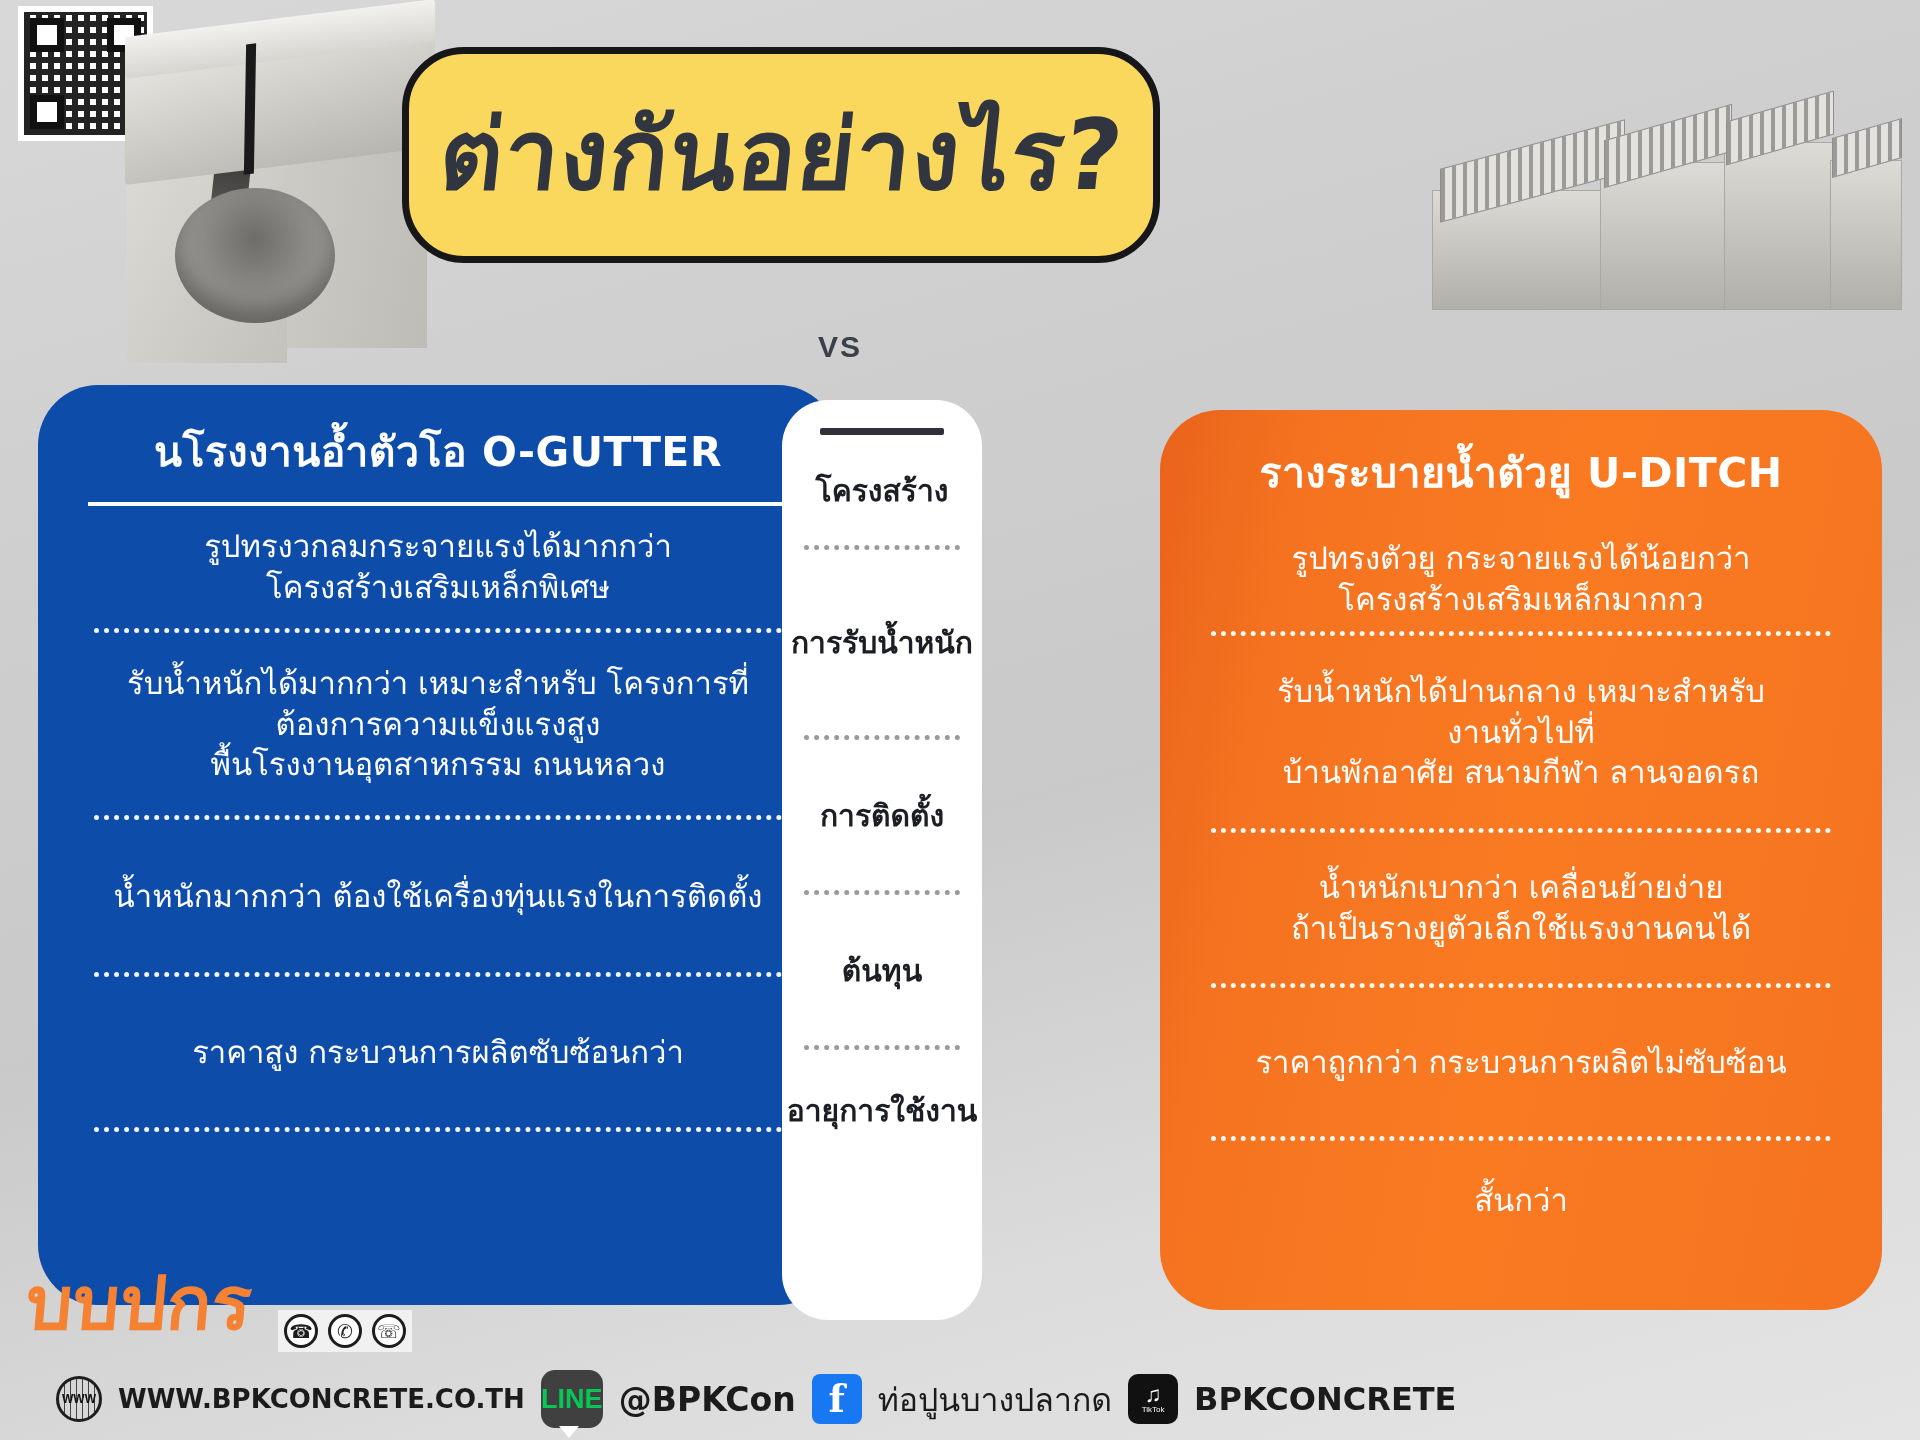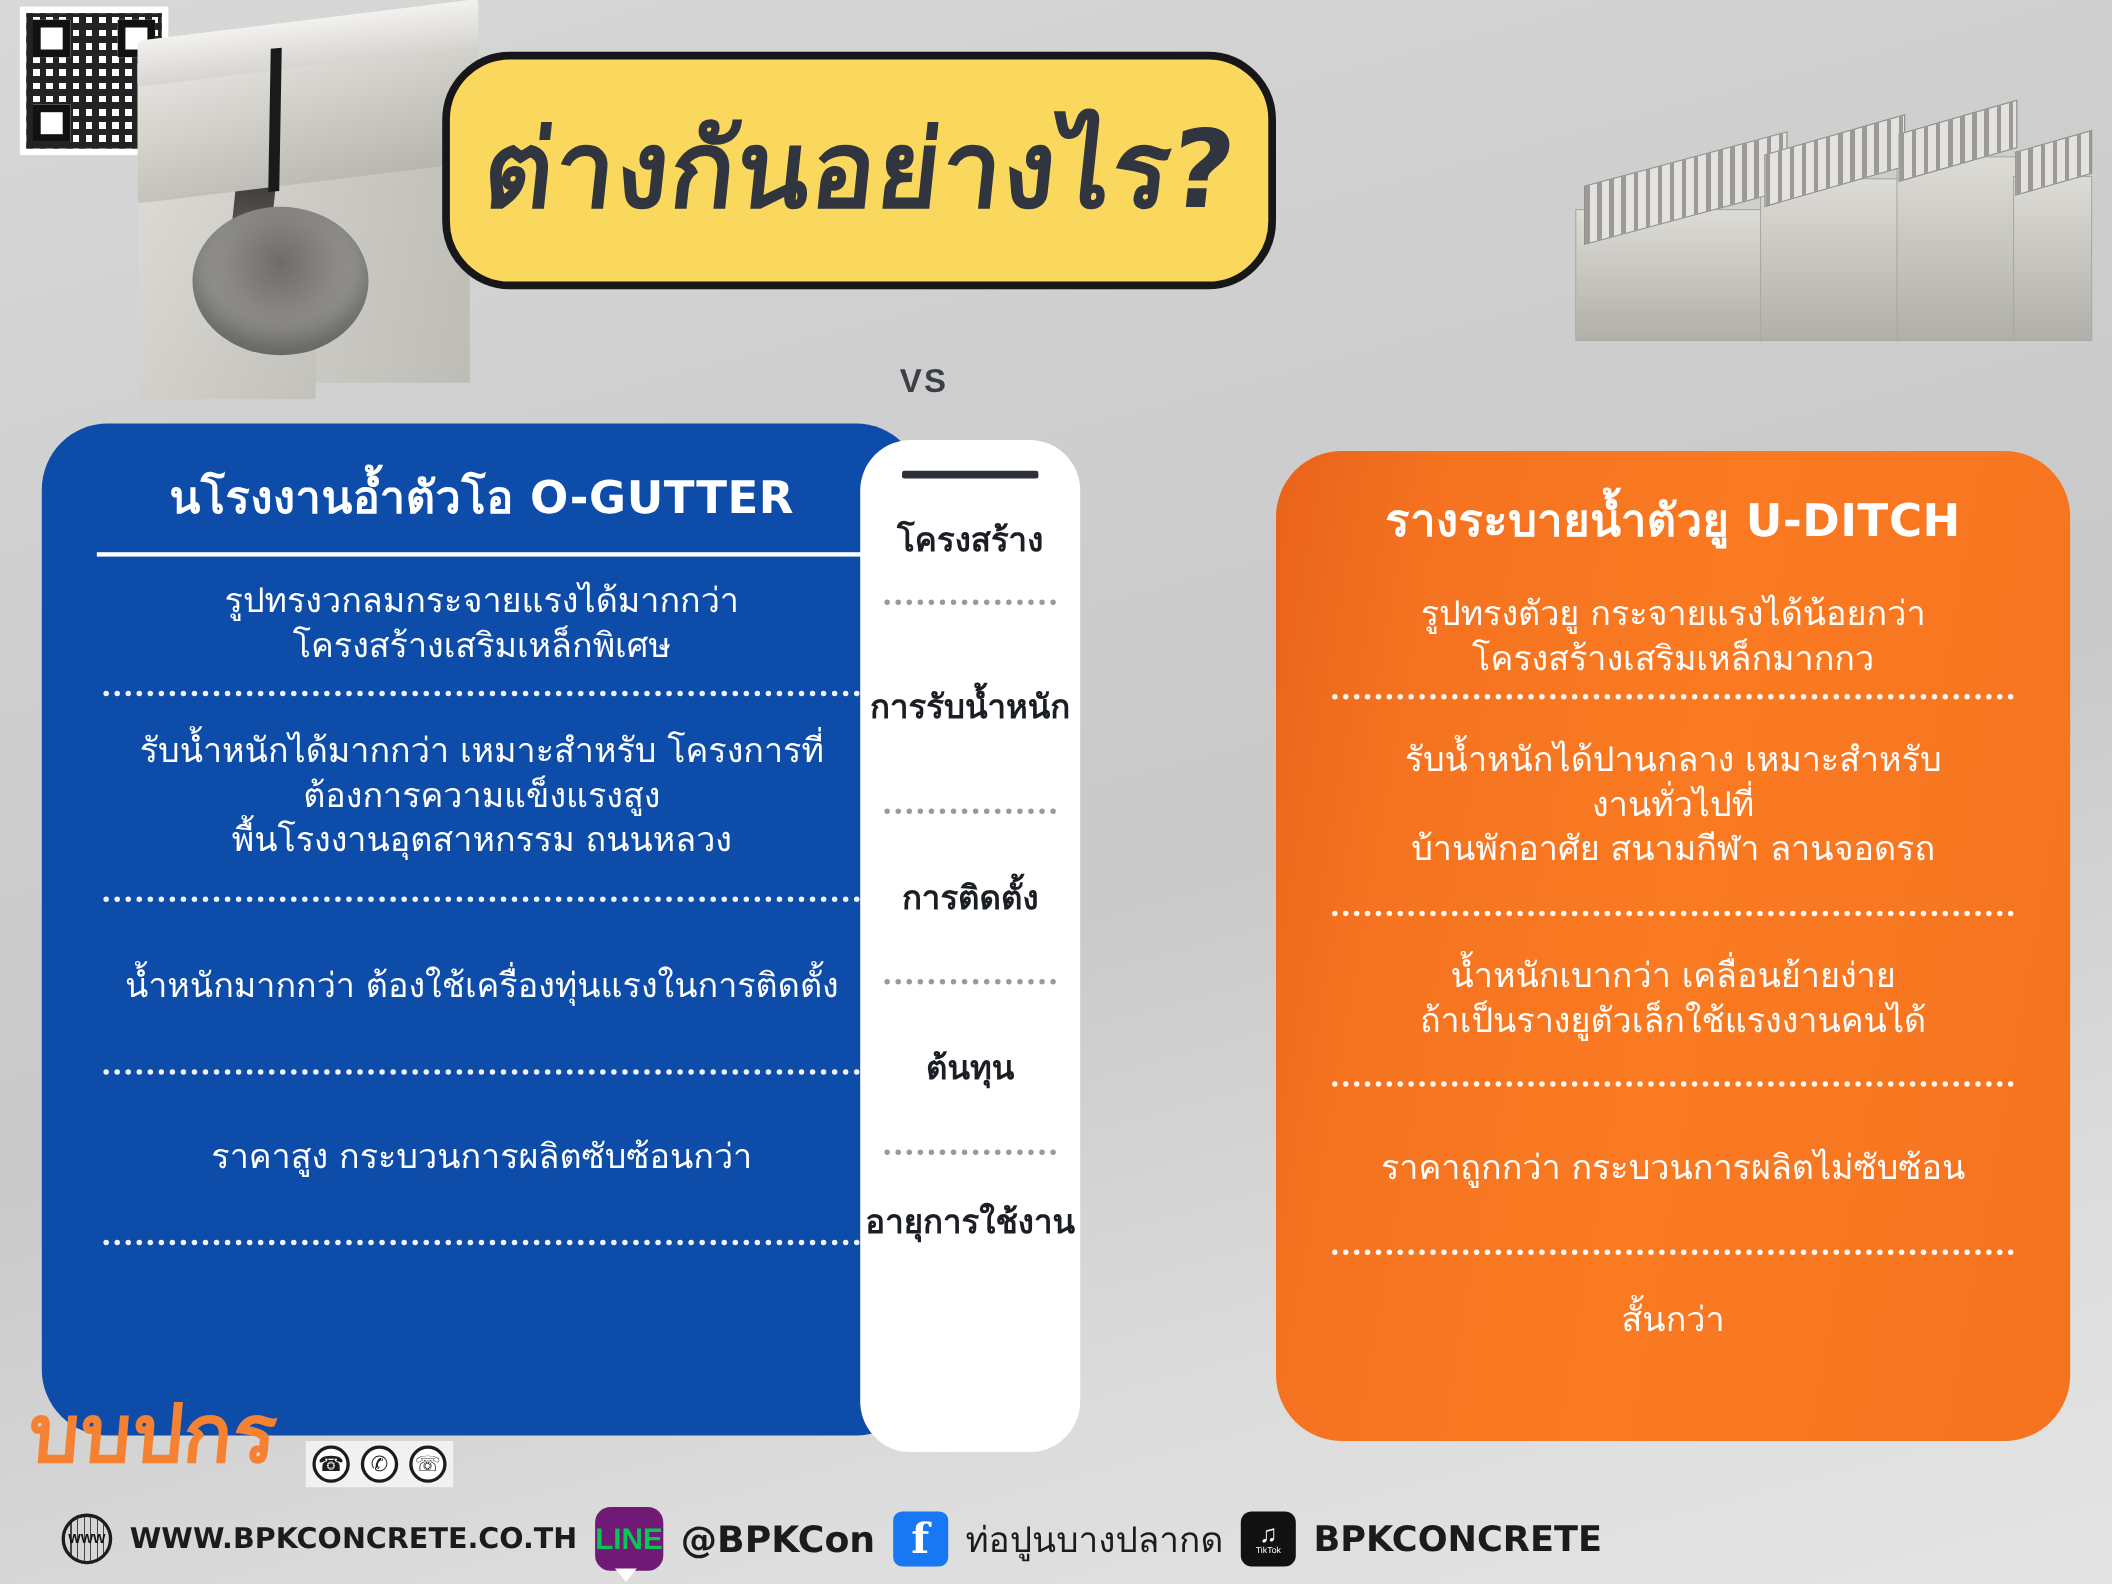--- a/index.html
+++ b/index.html
@@ -175,21 +175,21 @@
 
   .fline2 { position:absolute; left:56px; bottom:12px; display:flex; align-items:center; gap:16px; }
   .globe {
     width:46px; height:46px; border-radius:50%; border:3px solid #1d1d1d;
     display:flex; align-items:center; justify-content:center; font-size:12px; font-weight:bold;
     background:repeating-linear-gradient(90deg,transparent 0 5px,#444 5px 6px); color:#111;
   }
   .website { font-size:26px; font-weight:bold; color:#1b1b1b; letter-spacing:0px;
              font-family:"DejaVu Sans","Liberation Sans",sans-serif; }
   .line-badge {
-    width:62px; height:58px; background:#701a75; border-radius:14px;
+    width:62px; height:58px; background:#404040; border-radius:14px;
     display:flex; align-items:center; justify-content:center;
     color:#06C755; font-weight:bold; font-size:27px; position:relative;
   }
   .line-badge:after{
     content:""; position:absolute; bottom:-10px; left:18px;
     border-left:10px solid transparent; border-right:10px solid transparent;
     border-top:12px solid #fff;
   }
   .handle { font-size:33px; font-weight:bold; color:#1b1b1b;
             font-family:"DejaVu Sans","Liberation Sans",sans-serif;}

